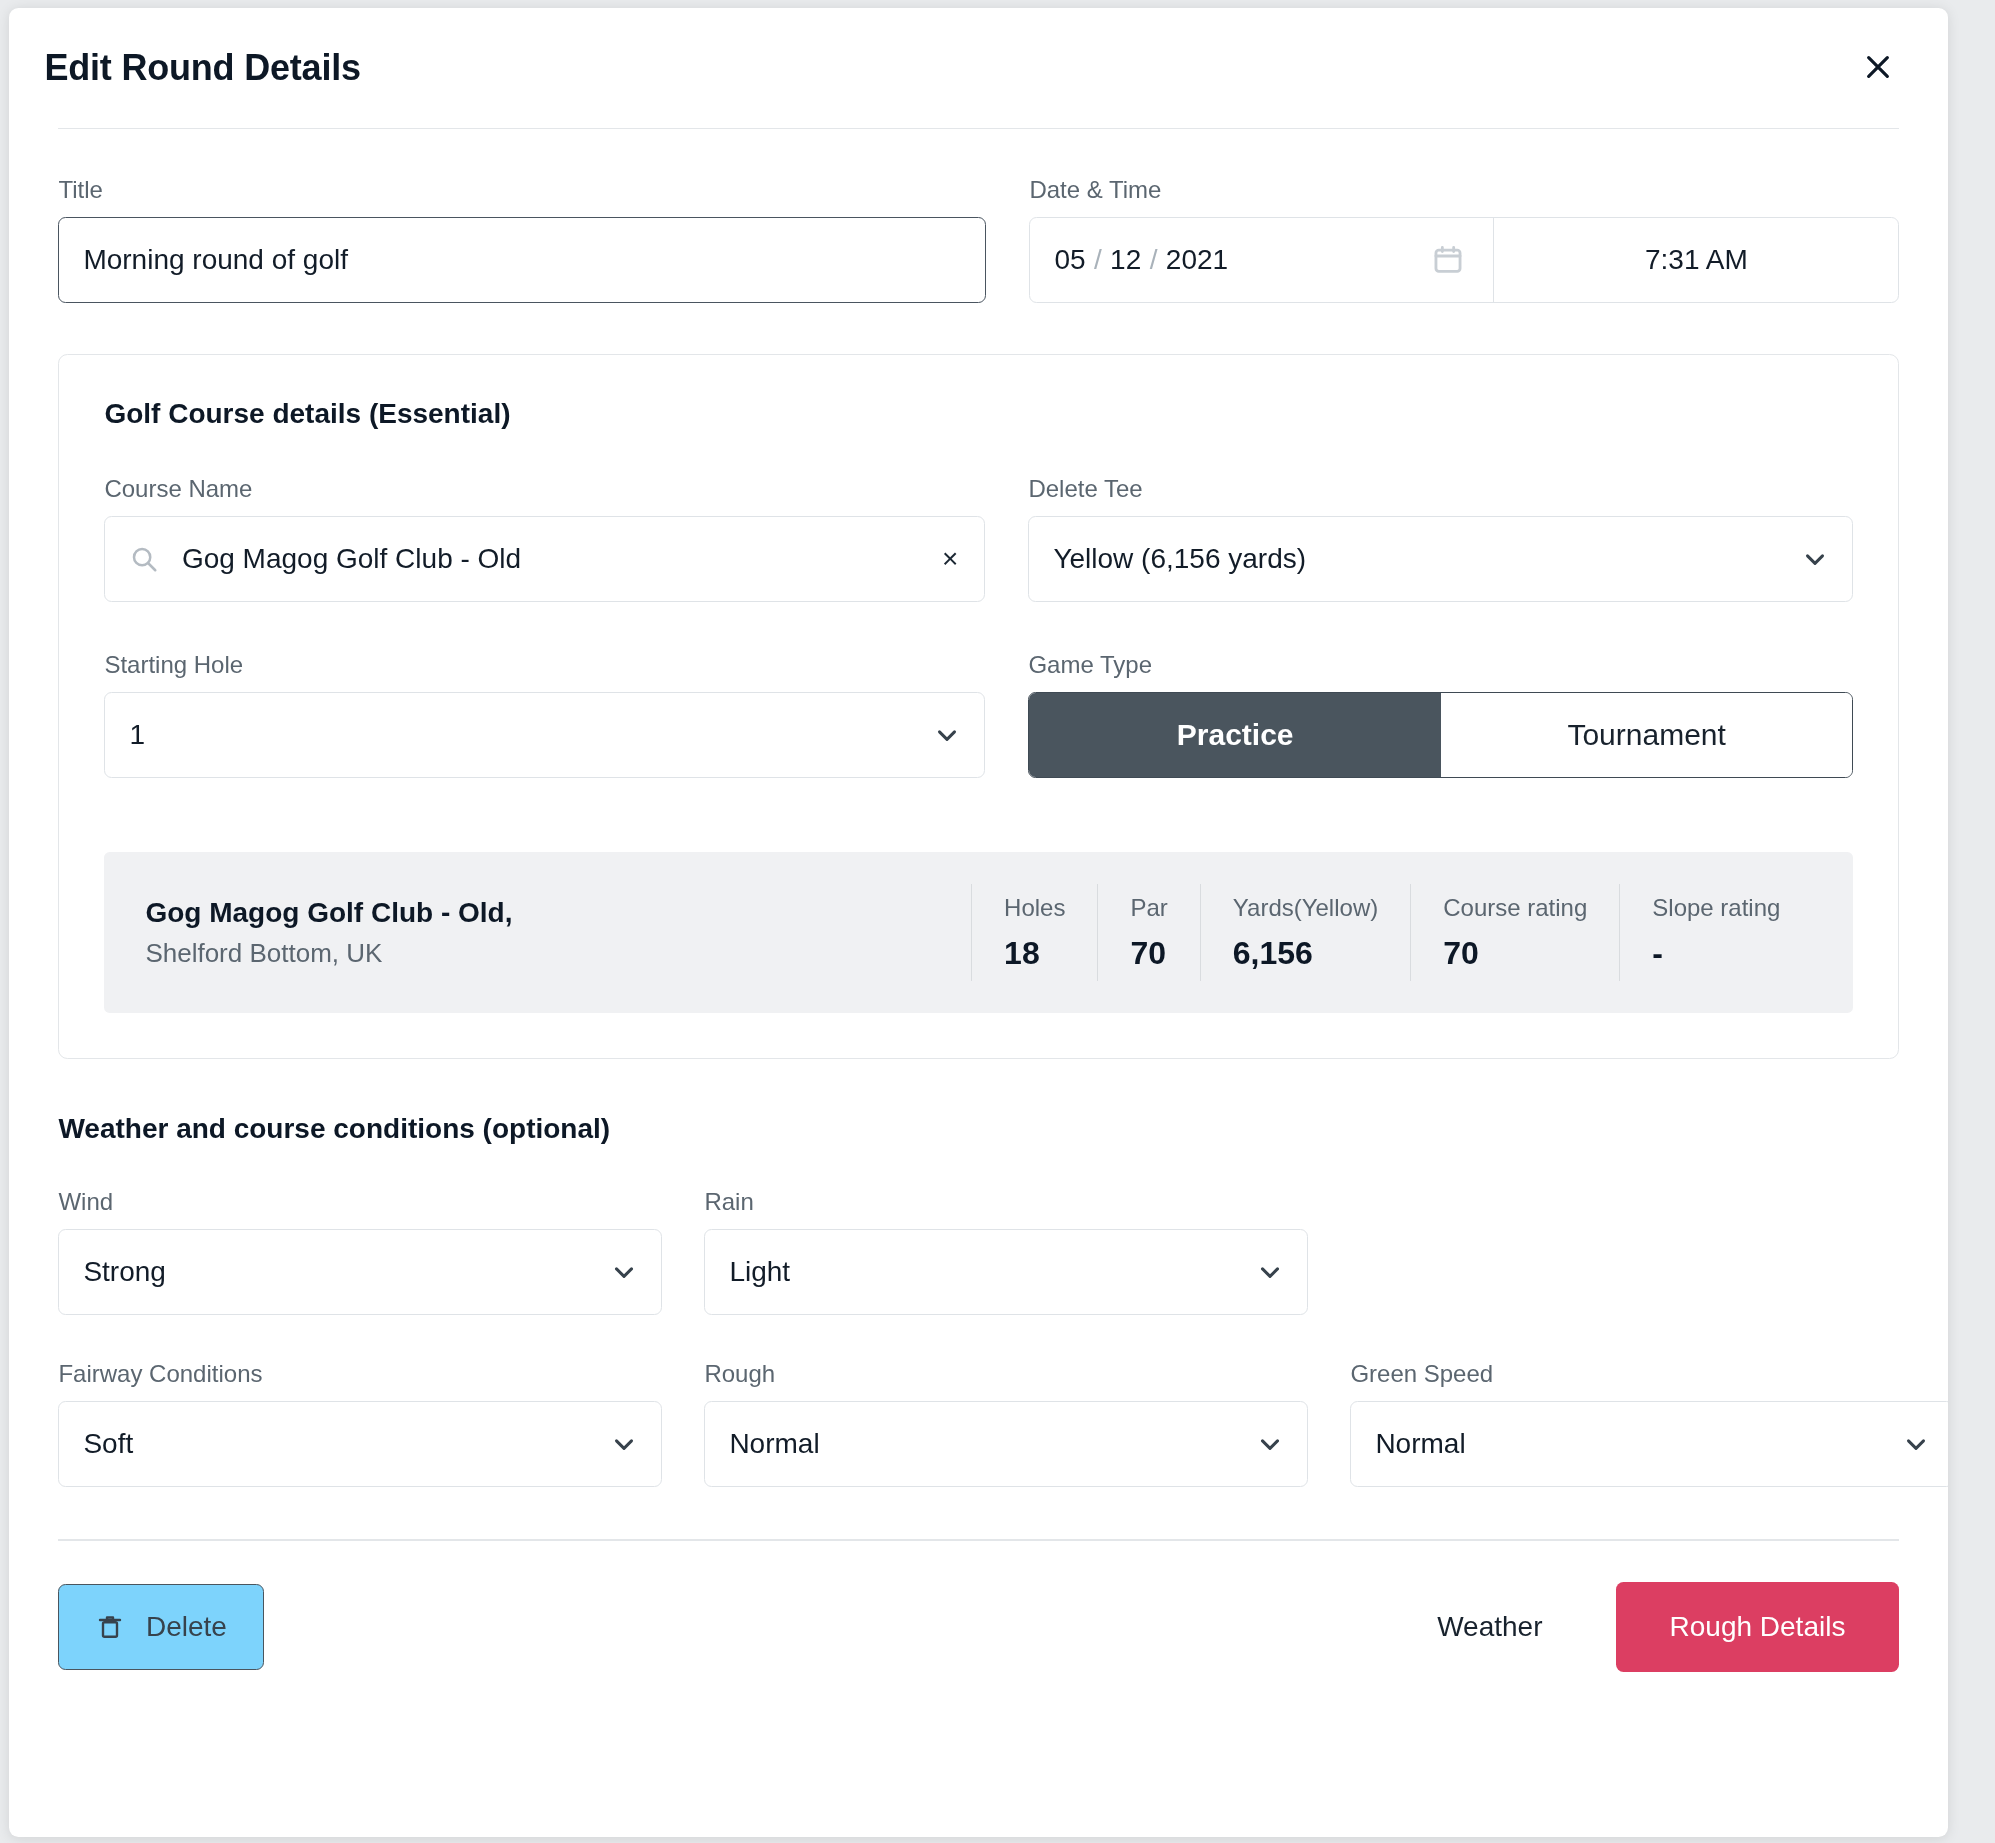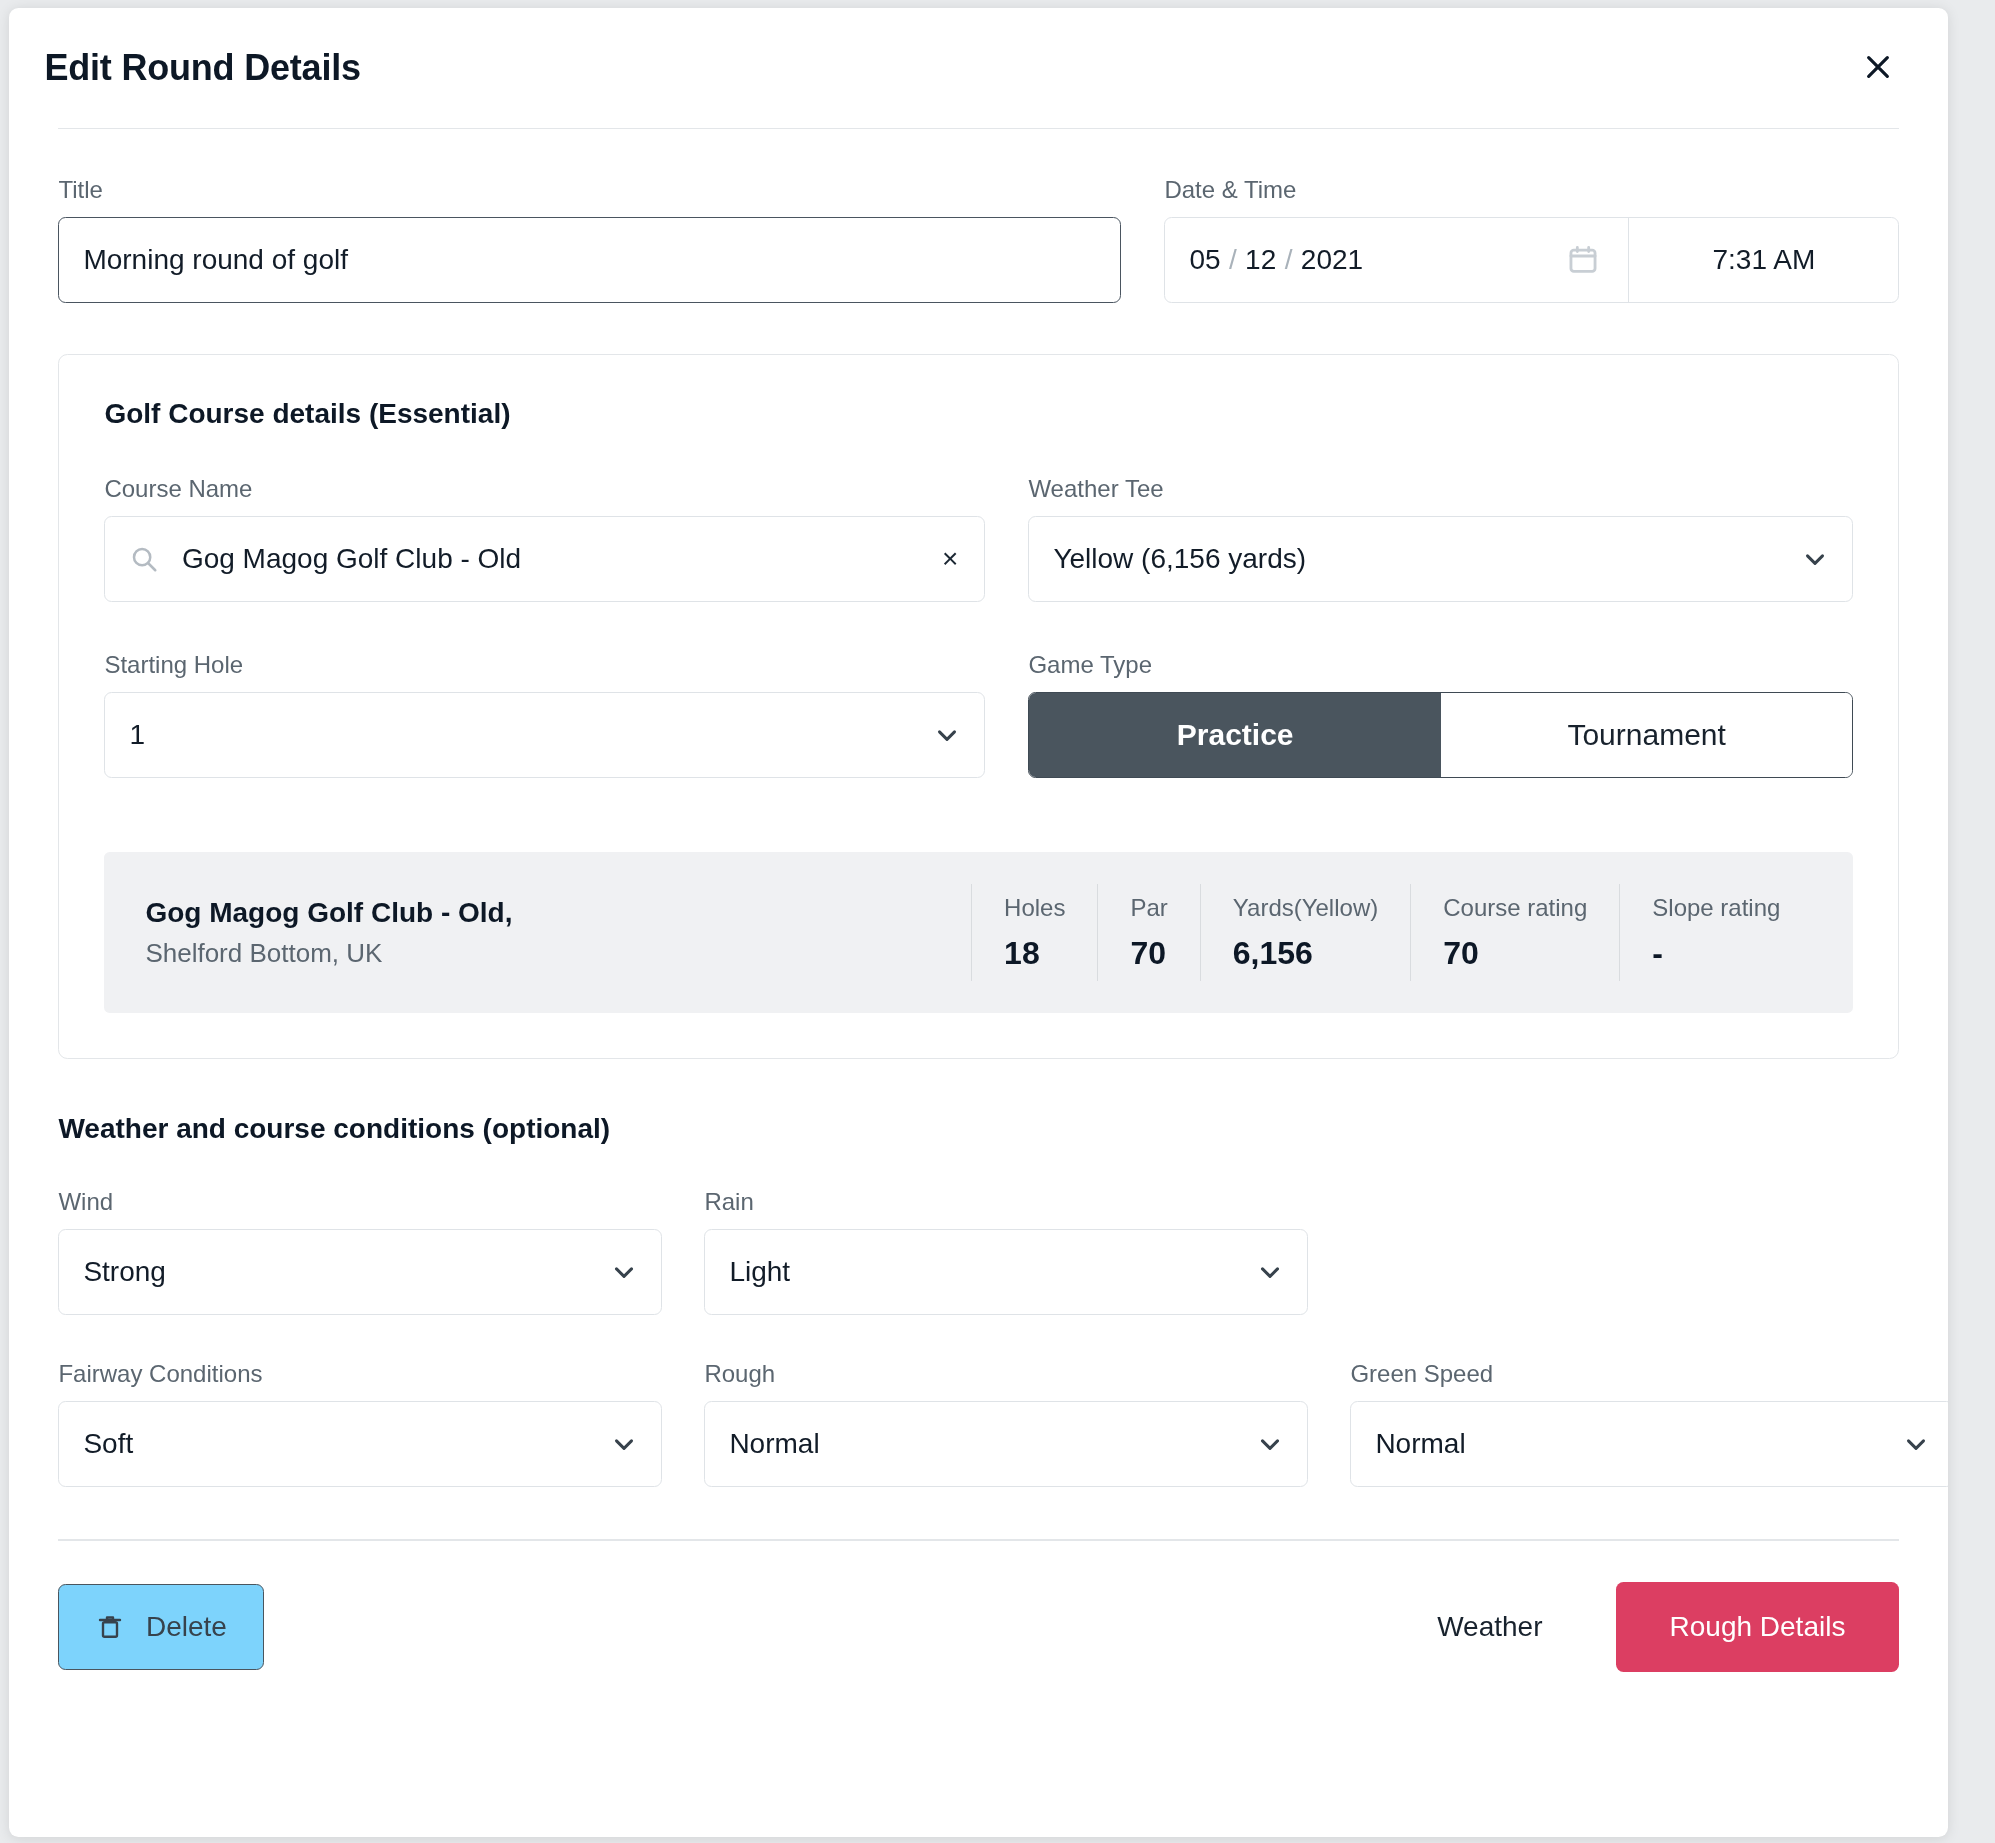--- a/index.html
+++ b/index.html
@@ -83,21 +83,21 @@
     transform: translateY(-50%);
     display: flex;
   }
 
   
   .row-top {
     display: flex;
     gap: 43px;
     padding: 49px 49px 0 49px;
   }
-  .col-title { width: 1063px; }
+  .col-title { width: 928px; }
   .col-dt { flex: 1; }
 
   .dt-wrap {
     display: flex;
     height: 86px;
     border: 1.9px solid #dfe3e7;
     border-radius: 7.5px;
     overflow: hidden;
   }
   .dt-date {
@@ -344,21 +344,21 @@
               <circle cx="10.5" cy="10.5" r="6.5"></circle>
               <path d="M15.4 15.4 L21 21"></path>
             </svg>
           </span>
           <span>Gog Magog Golf Club - Old</span>
           <span class="clear-x">×</span>
         </div>
       </div>
 
       <div class="gc-col-r">
-        <span class="label">Weather Tee</span>
+        <span class="label">Delete Tee</span>
         <div class="field">
           <span>Yellow (6,156 yards)</span>
           <span class="chev">
             <svg width="30" height="30" viewBox="0 0 24 24" fill="none" stroke="#37424c" stroke-width="2.4" stroke-linecap="round" stroke-linejoin="round">
               <path d="M6 9.5 L12 15.5 L18 9.5"></path>
             </svg>
           </span>
         </div>
       </div>
     </div>

